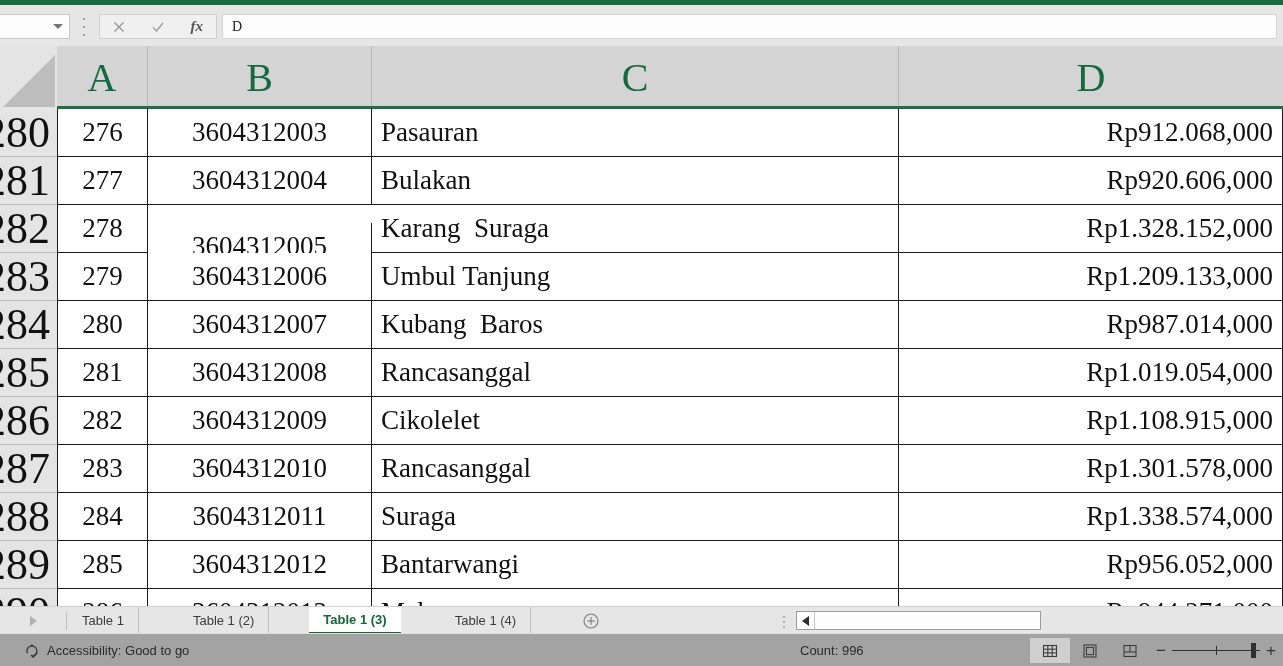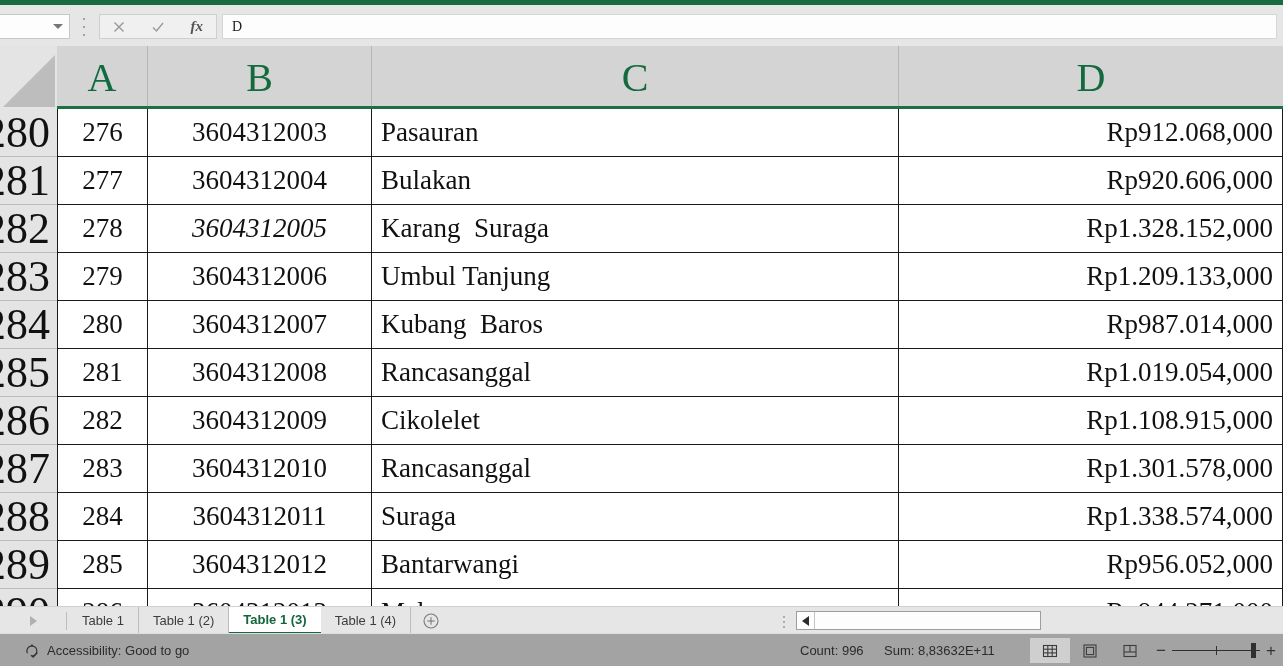--- a/index.html
+++ b/index.html
@@ -238,20 +238,21 @@
     top: 5px;
     width: 1px; height: 18px;
     background: #bdbdbd;
   }
   .tabs {
     position: absolute;
     left: 68px; top: 0;
     height: 27px;
     display: flex;
     align-items: stretch;
+    gap: 40px;
   }
   .tab {
     display: flex;
     align-items: center;
     padding: 0 14px;
     font-size: 13px;
     color: #3c3c3c;
     white-space: nowrap;
     border-right: 1px solid #bdbdbd;
     box-sizing: border-box;
@@ -492,21 +493,21 @@
     <div id="cells">
         <div class="cell c-a left-edge" style="left: 57px; top: 63px; width: 91px; height: 48px;">276</div>
         <div class="cell c-b" style="left: 148px; top: 63px; width: 224px; height: 48px;">3604312003</div>
         <div class="cell c-c" style="left: 372px; top: 63px; width: 527px; height: 48px;">Pasauran</div>
         <div class="cell c-d" style="left: 899px; top: 63px; width: 384px; height: 48px;">Rp912.068,000</div>
         <div class="cell c-a left-edge" style="left: 57px; top: 111px; width: 91px; height: 48px;">277</div>
         <div class="cell c-b" style="left: 148px; top: 111px; width: 224px; height: 48px;">3604312004</div>
         <div class="cell c-c" style="left: 372px; top: 111px; width: 527px; height: 48px;">Bulakan</div>
         <div class="cell c-d" style="left: 899px; top: 111px; width: 384px; height: 48px;">Rp920.606,000</div>
         <div class="cell c-a left-edge" style="left: 57px; top: 159px; width: 91px; height: 48px;">278</div>
-        <div class="cell c-b" style="left: 148px; top: 159px; width: 224px; height: 48px; font-style: italic;">3604312005</div>
+        <div class="cell c-b" style="left: 148px; top: 177px; width: 224px; height: 48px;">3604312005</div>
         <div class="cell c-c" style="left: 372px; top: 159px; width: 527px; height: 48px;">Karang  Suraga</div>
         <div class="cell c-d" style="left: 899px; top: 159px; width: 384px; height: 48px;">Rp1.328.152,000</div>
         <div class="cell c-a left-edge" style="left: 57px; top: 207px; width: 91px; height: 48px;">279</div>
         <div class="cell c-b" style="left: 148px; top: 207px; width: 224px; height: 48px;">3604312006</div>
         <div class="cell c-c" style="left: 372px; top: 207px; width: 527px; height: 48px;">Umbul Tanjung</div>
         <div class="cell c-d" style="left: 899px; top: 207px; width: 384px; height: 48px;">Rp1.209.133,000</div>
         <div class="cell c-a left-edge" style="left: 57px; top: 255px; width: 91px; height: 48px;">280</div>
         <div class="cell c-b" style="left: 148px; top: 255px; width: 224px; height: 48px;">3604312007</div>
         <div class="cell c-c" style="left: 372px; top: 255px; width: 527px; height: 48px;">Kubang  Baros</div>
         <div class="cell c-d" style="left: 899px; top: 255px; width: 384px; height: 48px;">Rp987.014,000</div>
@@ -586,21 +587,20 @@
         <svg width="16" height="16" viewBox="0 0 16 16" fill="none" stroke="#333" stroke-width="1.2">
           <path d="M3.2 9.8A5 5 0 1 1 8 13" stroke-linecap="round"></path>
           <circle cx="8" cy="2.6" r="1.1" fill="#333" stroke="none"></circle>
           <polyline points="7.3,12.4 9.2,14.2 13,10.2" stroke-linecap="round" stroke-linejoin="round"></polyline>
         </svg>
       </span>
       <span>Accessibility: Good to go</span>
     </div>
 
     <div class="sb-stat" style="left:800px;">Count: 996</div>
-    <div class="sb-stat" style="left:884px;">Sum: 8,83632E+11</div>
 
     <div class="viewbtns">
       <div class="viewbtn active">
         <svg width="18" height="18" viewBox="0 0 18 18" fill="none" stroke="#3c3c3c" stroke-width="1.1">
           <rect x="2.5" y="3.5" width="13" height="11"></rect>
           <line x1="2.5" y1="7.2" x2="15.5" y2="7.2"></line>
           <line x1="2.5" y1="10.9" x2="15.5" y2="10.9"></line>
           <line x1="6.8" y1="3.5" x2="6.8" y2="14.5"></line>
           <line x1="11.2" y1="3.5" x2="11.2" y2="14.5"></line>
         </svg>

